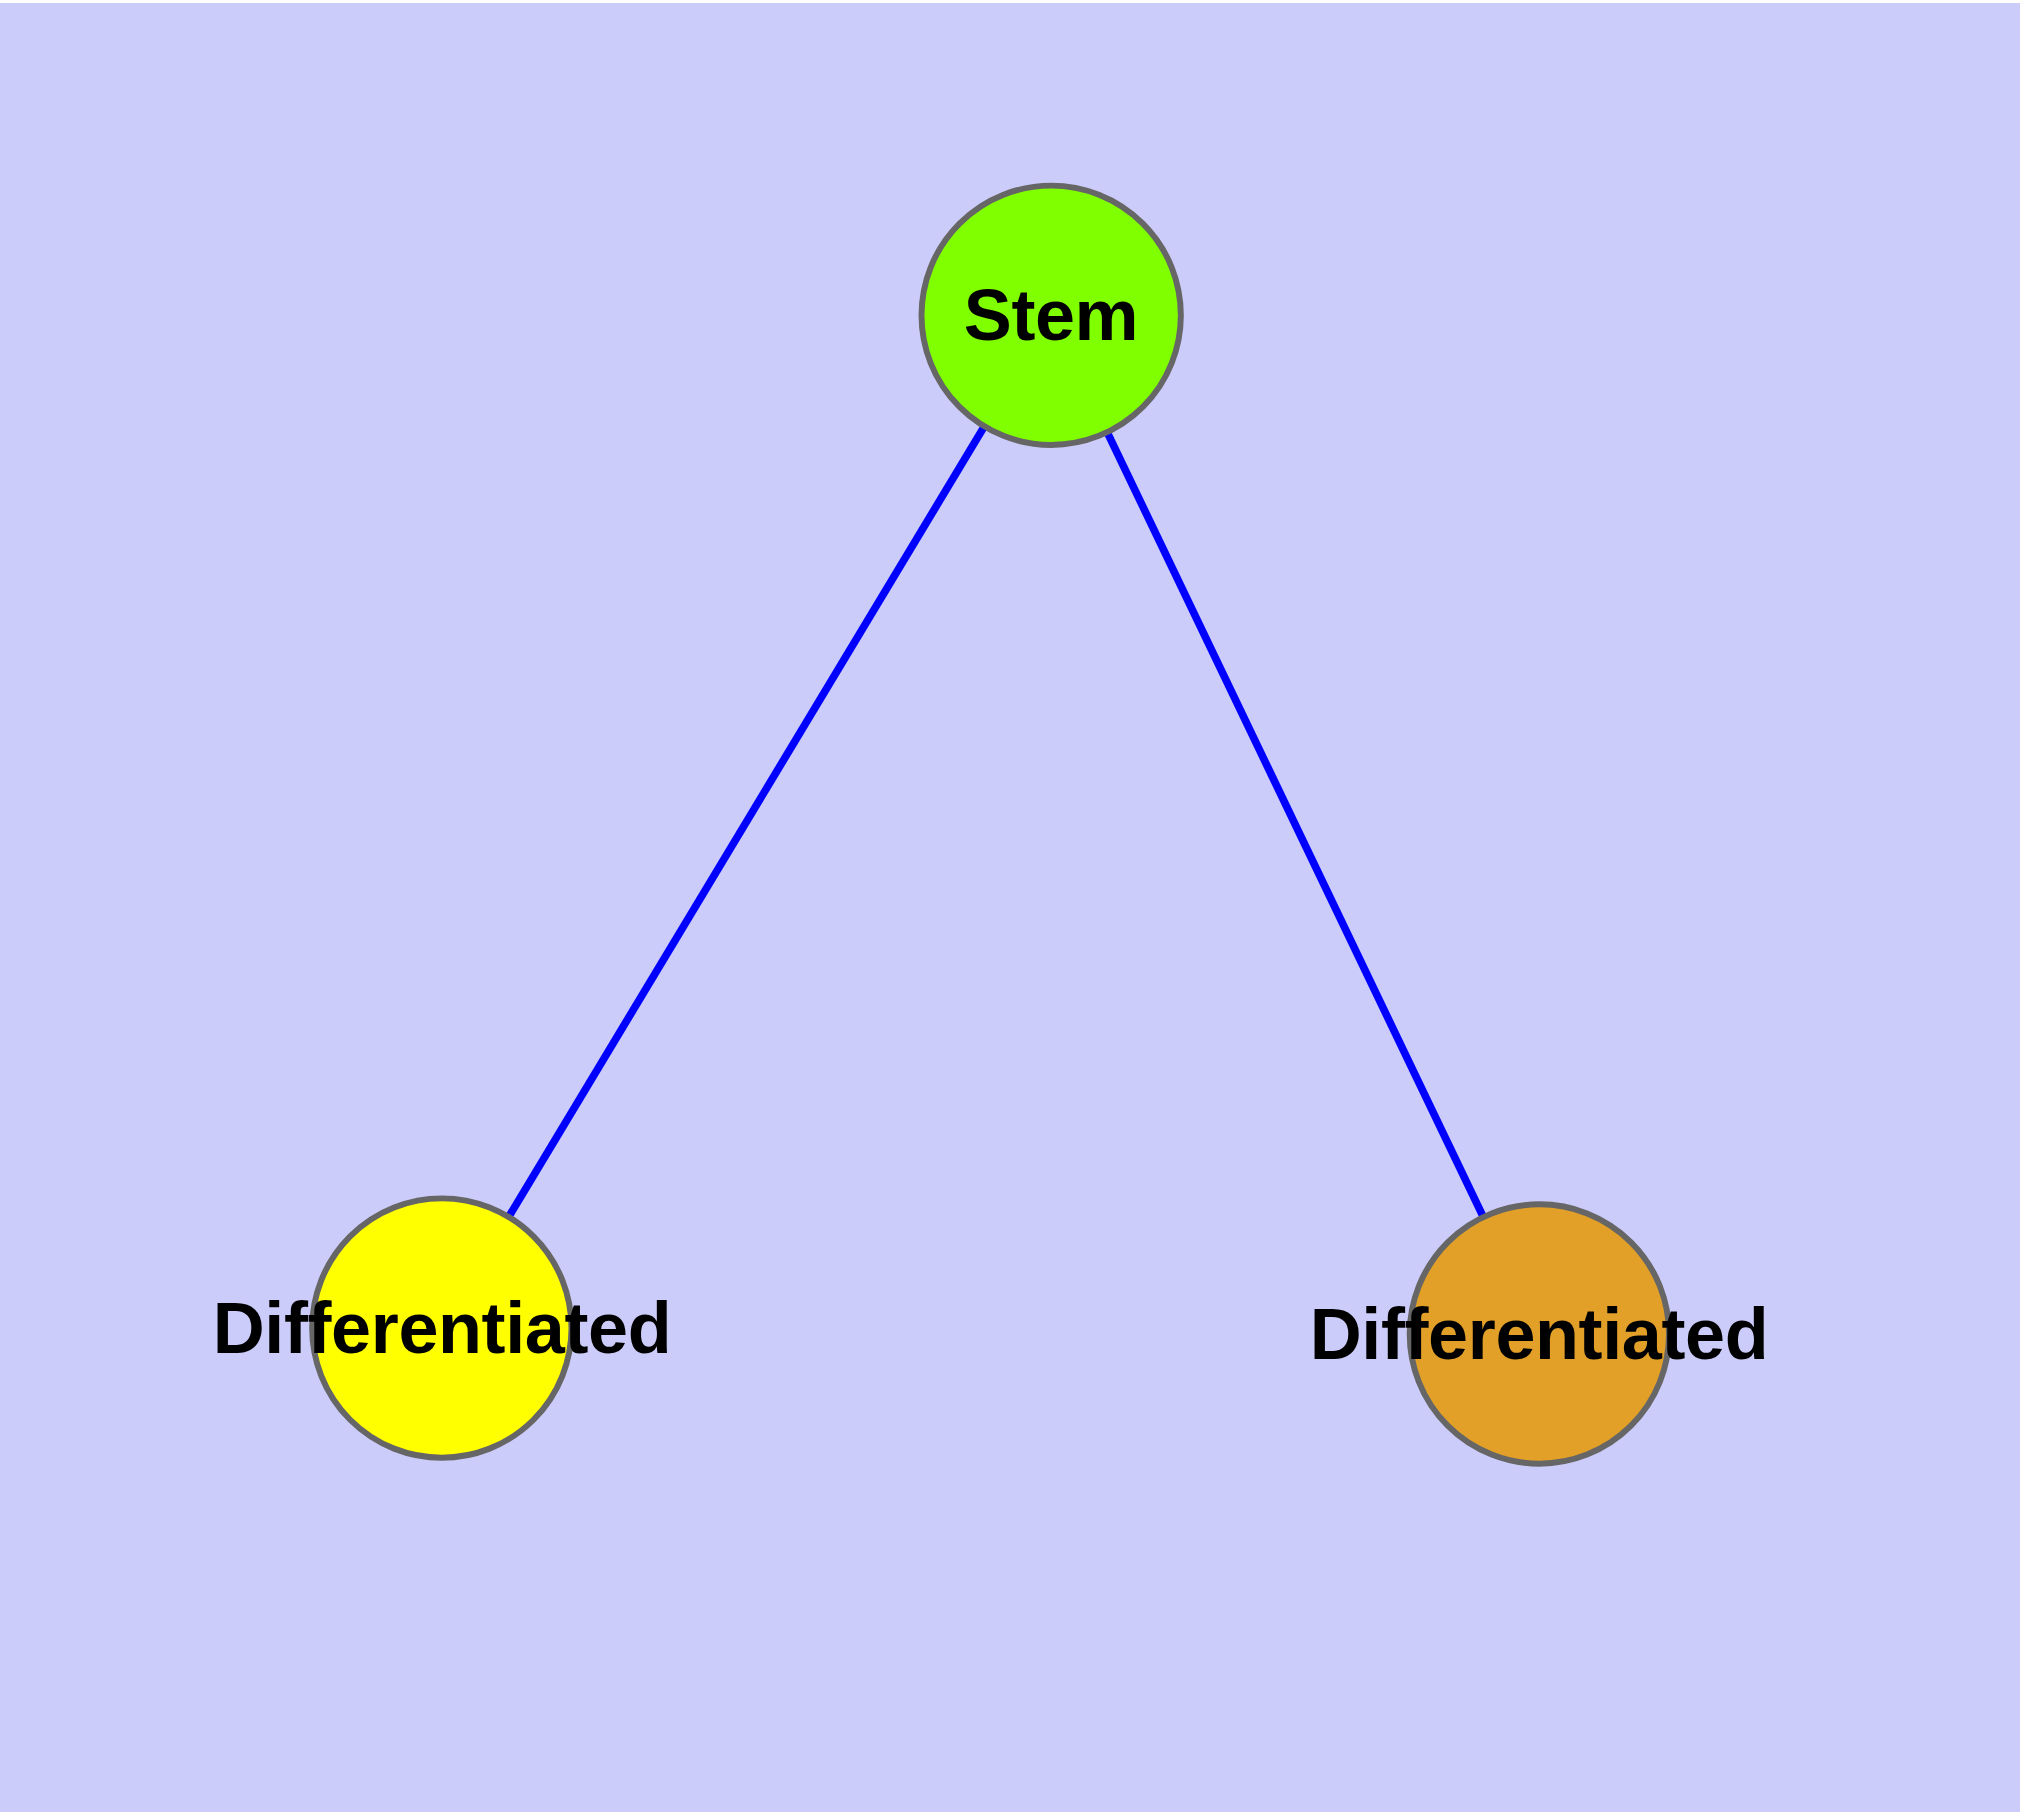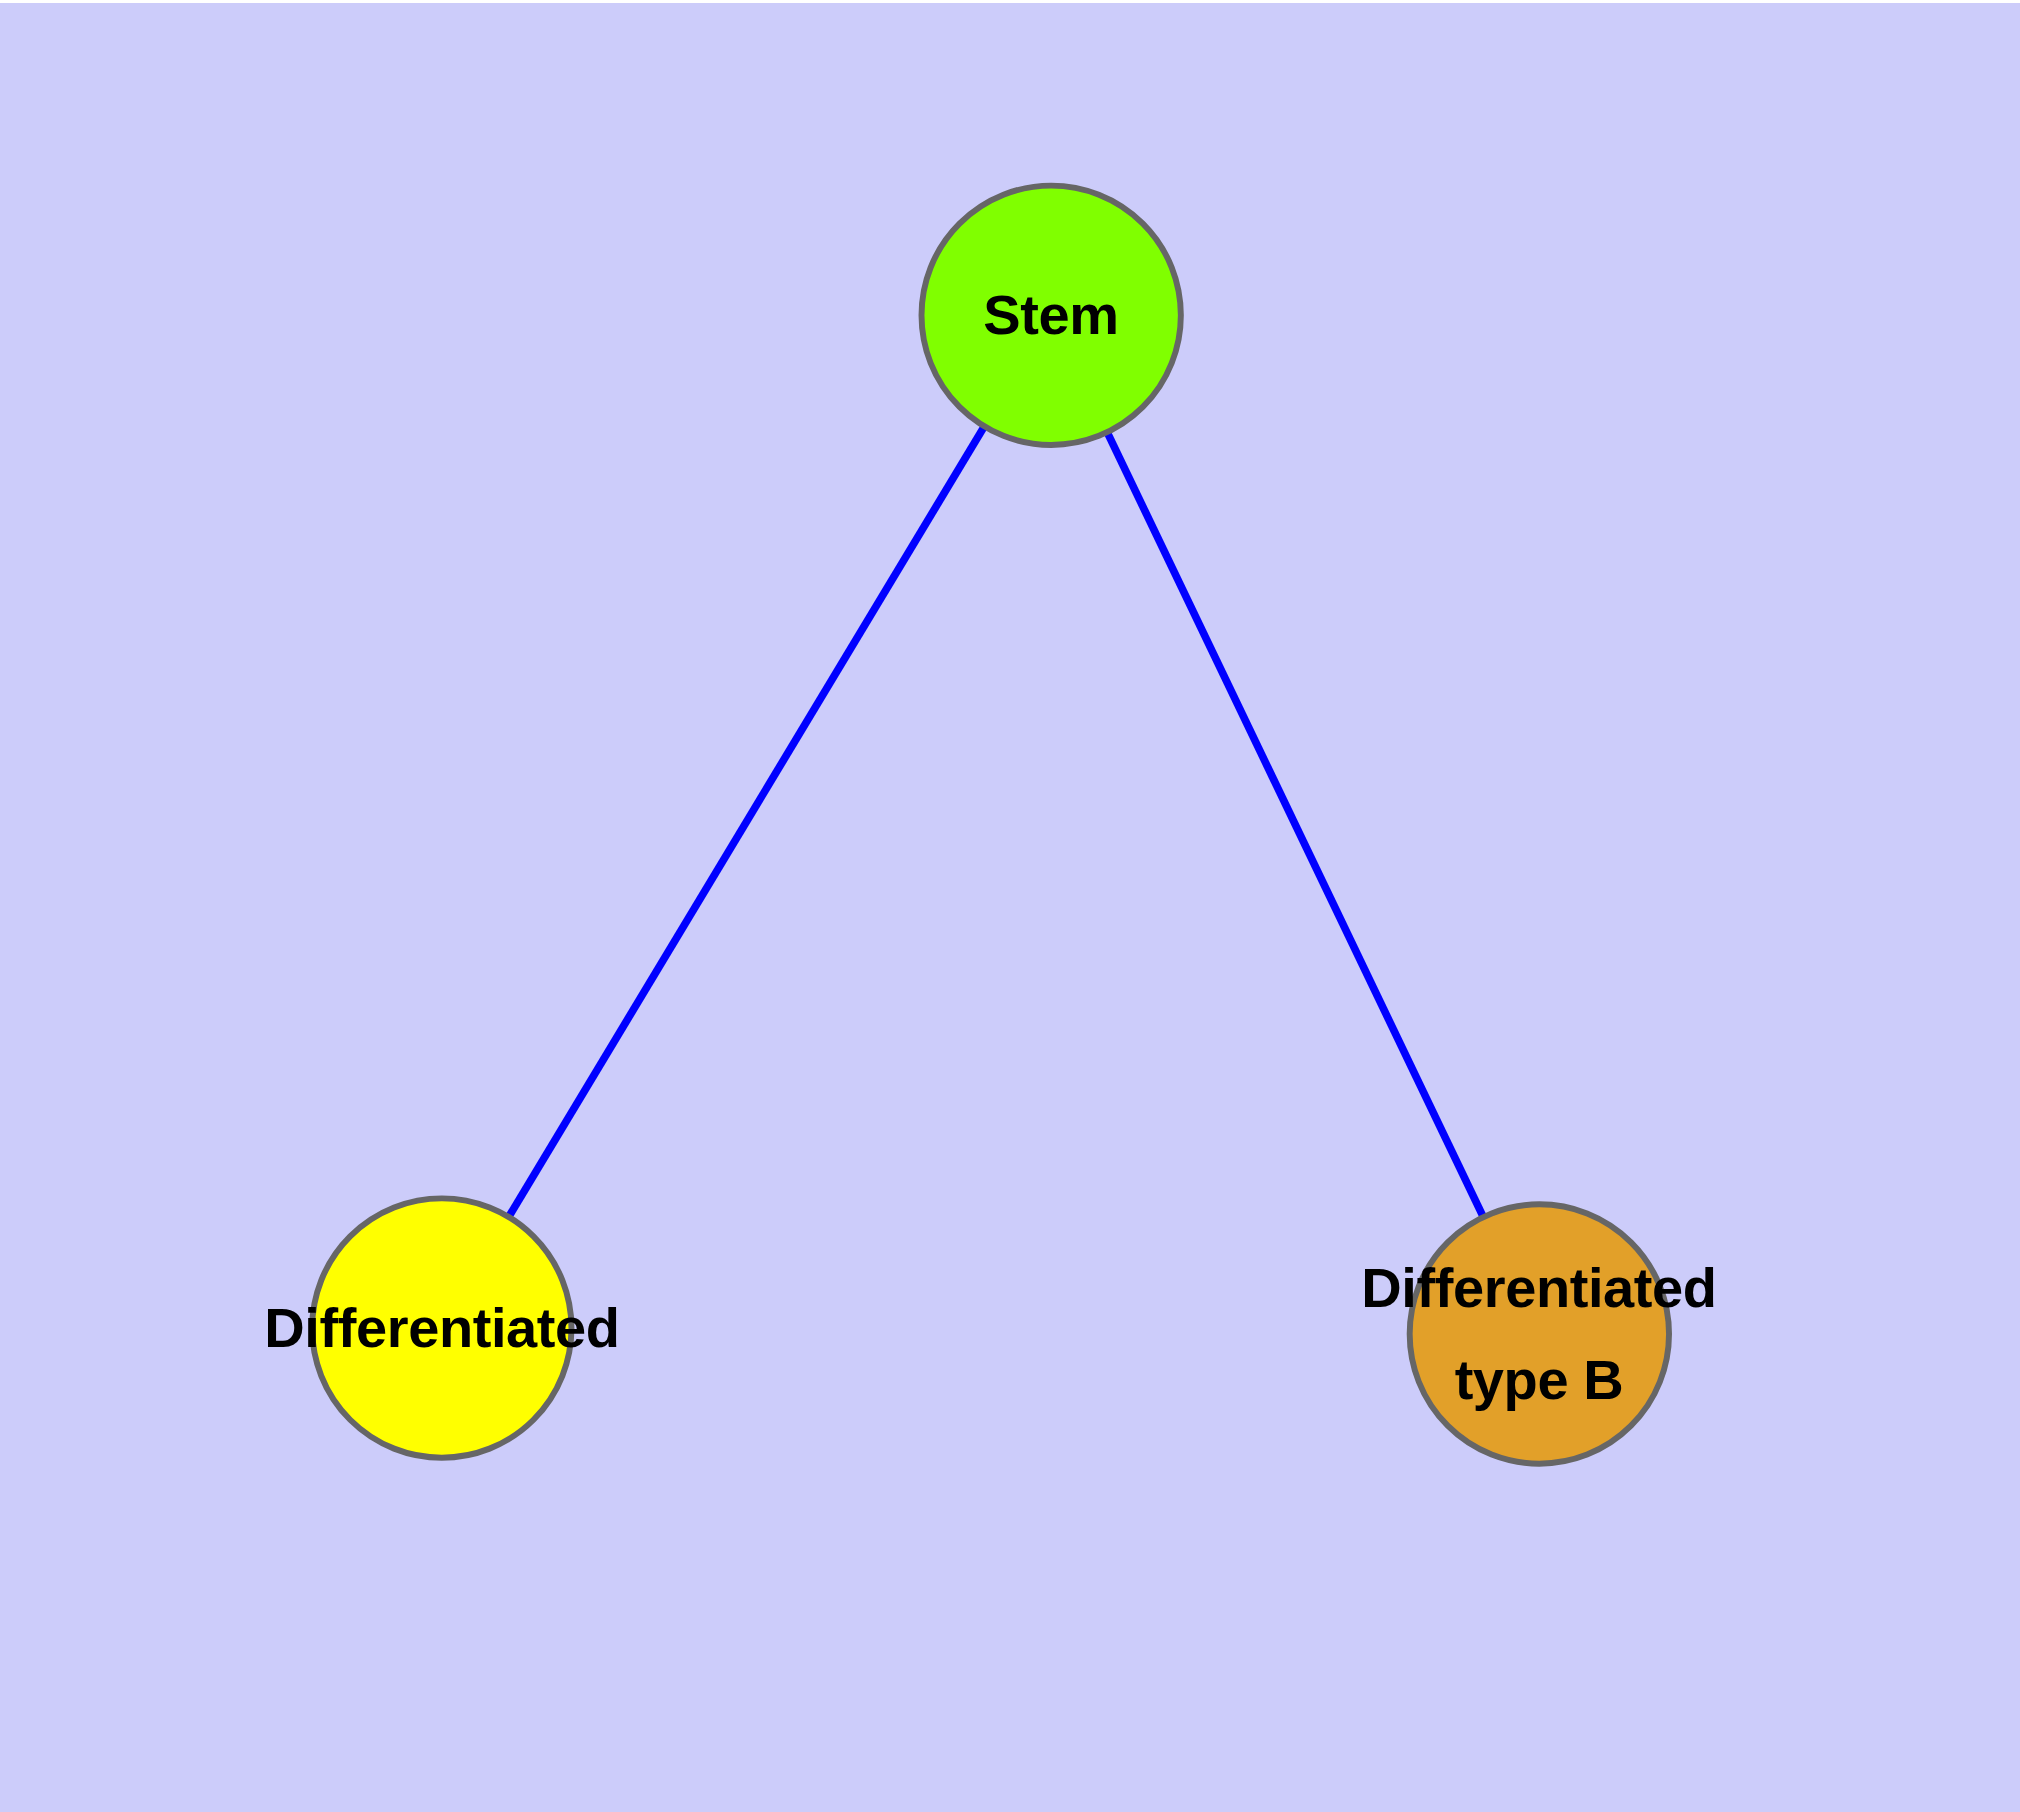--- a/index.html
+++ b/index.html
@@ -37,21 +37,21 @@
     stroke-linecap: butt;
   }
   .graph-node-circle {
     stroke: #666666;
     stroke-width: 7;
   }
   .graph-node-label {
     position: absolute;
     color: #000000;
     font-weight: bold;
-    font-size: 56px;
+    font-size: 72px;
     line-height: 92px;
     text-align: center;
     white-space: nowrap;
     transform: translate(-50%, -50%);
     letter-spacing: -0.4px;
     pointer-events: none;
   }
 </style>
 </head>
 <body>
@@ -75,17 +75,16 @@
   <div class="graph-node-label" style="left:1051px; top:315px;">
     <div>Stem</div>
   </div>
 
   <div class="graph-node-label" style="left:442px; top:1328px;">
     <div>Differentiated</div>
   </div>
 
   <div class="graph-node-label" style="left:1539px; top:1334px;">
     <div>Differentiated</div>
-    <div>type B</div>
   </div>
 
 </div>
 
 
 </body></html>

